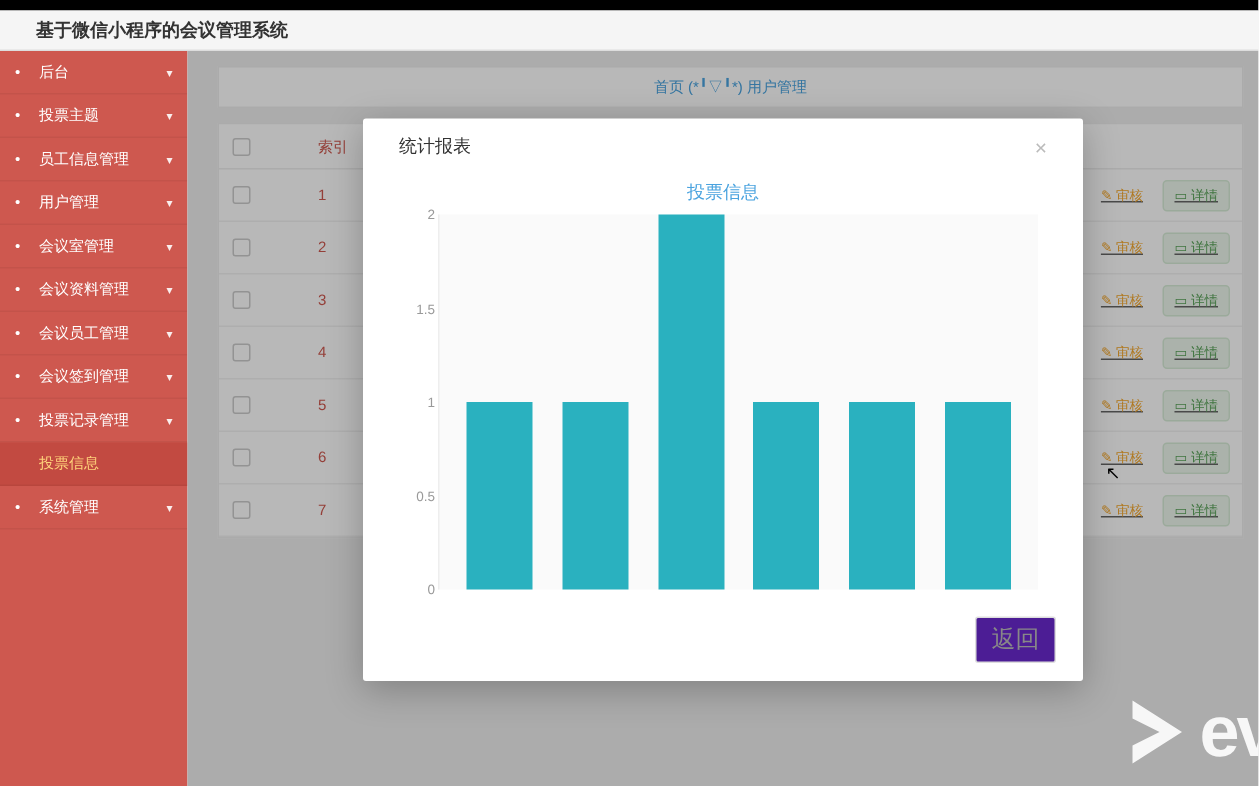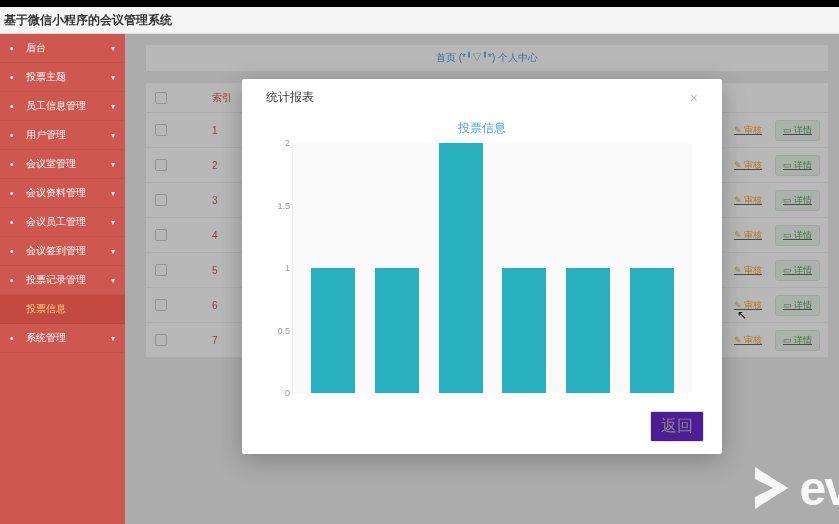--- a/index.html
+++ b/index.html
@@ -1,19 +1,19 @@
 <!DOCTYPE html>
 <html><head>
 <meta charset="utf-8">
 <style>
 * { margin: 0; padding: 0; box-sizing: border-box; font-family: "Microsoft YaHei", Arial, sans-serif; }
 html, body { width: 839px; height: 524px; overflow: hidden; background: #f5f5f5; }
 
 .topbar-black { height: 7px; background: #000; }
-.header { height: 27px; background: #f5f5f5; border-bottom: 1px solid #ddd; display: flex; align-items: center; padding-left: 4px; }
+.header { height: 27px; background: #f5f5f5; border-bottom: 1px solid #ddd; display: flex; align-items: center; padding-left: 24px; }
 .header-title { font-size: 12px; font-weight: bold; color: #333; }
 
 .main { display: flex; height: calc(524px - 34px); }
 .sidebar { width: 125px; background: #ce584f; overflow: hidden; }
 .side-item { height: 29px; display: flex; align-items: center; padding: 0 10px; color: #fff; font-size: 10px; justify-content: space-between; border-bottom: 1px solid rgba(0,0,0,0.05); }
 .side-item .icon { width: 10px; height: 10px; margin-right: 6px; display: inline-block; }
 .side-item .left { display: flex; align-items: center; }
 .side-item .chev { font-size: 8px; opacity: .9; }
 .side-item.active { background: #c24a41; color: #ffd27a; }
 
@@ -139,21 +139,21 @@
         <span class="left">
           <span class="icon">•</span>
           <span>系统管理</span>
         </span>
         <span class="chev">▾</span>
       </div>
     </div>
 
   <div class="content">
     <div class="breadcrumb">
-      <span>首页 (*╹▽╹*) 个人中心</span>
+      <span>首页 (*╹▽╹*) 用户管理</span>
     </div>
 
     <div class="table-card">
       <div class="thead">
         <div class="th chk">
             <span class="chkbox"></span>
           </div>
         <div class="th idx">索引</div>
         <div class="th title">投票主题</div>
         <div class="th price">价格</div>

